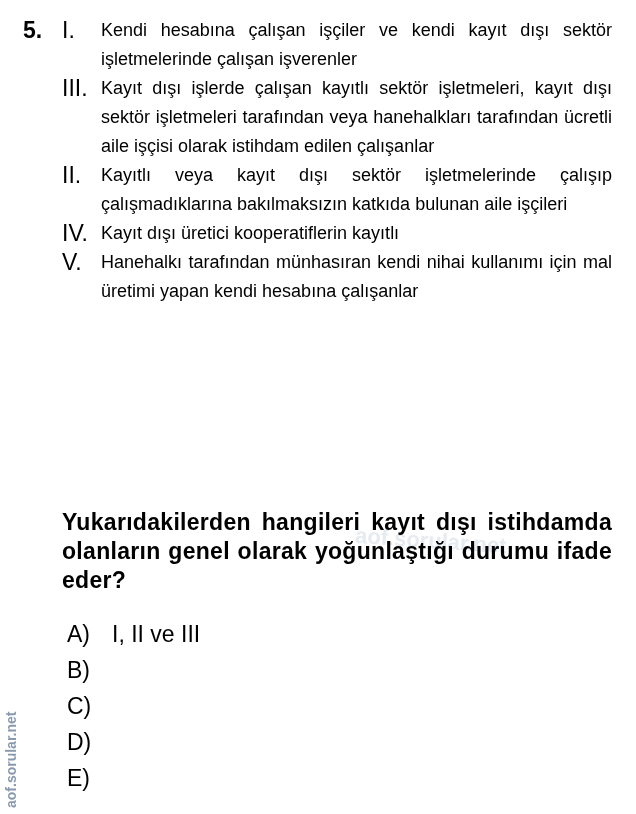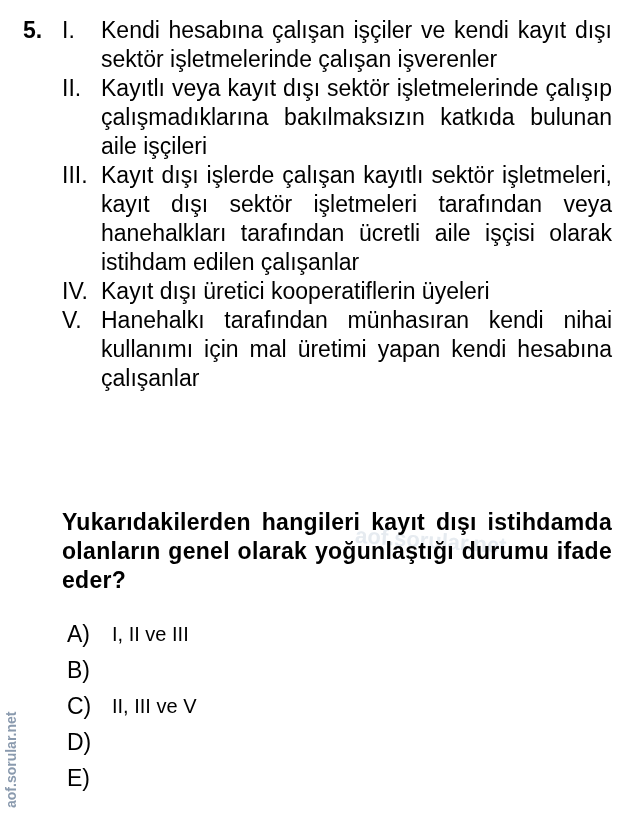--- a/index.html
+++ b/index.html
@@ -8,32 +8,32 @@
     font-family: "Liberation Sans", sans-serif; color: #000;
   }
   .qnum {
     position: absolute; left: 23px; top: 16px;
     font-size: 23px; font-weight: bold; line-height: 29px;
   }
   .items { position: absolute; left: 62px; top: 16px; width: 550px; }
   .item { display: flex; }
   .roman { width: 39px; flex: none; font-size: 23px; line-height: 29px; }
   .item-text {
-    width: 511px; font-size: 23px; line-height: 29px;
+    width: 511px; font-size: 18px; line-height: 29px;
     text-align: justify; text-align-last: left;
   }
   .question {
     position: absolute; left: 62px; top: 508px; width: 550px;
     font-size: 23px; font-weight: bold; line-height: 29px;
     text-align: justify; text-align-last: left; letter-spacing: 0.3px;
   }
   .options { position: absolute; left: 67px; top: 616px; }
   .option { display: flex; height: 36px; align-items: center; cursor: pointer; }
   .opt-letter { width: 45px; font-size: 23px; }
-  .opt-text { font-size: 20px; }
+  .opt-text { font-size: 23px; }
   .wm-side {
     position: absolute; left: 3px; top: 808px;
     transform: rotate(-90deg); transform-origin: left top;
     font-size: 14px; font-weight: bold; color: #8a9aae; white-space: nowrap;
   }
   .wm-center {
     position: absolute; left: 355px; top: 528px;
     transform: rotate(4deg);
     font-size: 22px; font-weight: bold; color: #e6ebf0; white-space: nowrap;
     z-index: 0;
@@ -47,50 +47,49 @@
 <div class="wm-side">aof.sorular.net</div>
 
 <div class="qnum">5.</div>
 
 <div class="items">
   <div class="item">
     <span class="roman">I.</span>
     <span class="item-text">Kendi hesabına çalışan işçiler ve kendi kayıt dışı sektör işletmelerinde çalışan işverenler</span>
   </div>
   <div class="item">
+    <span class="roman">III.</span>
+    <span class="item-text">Kayıt dışı işlerde çalışan kayıtlı sektör işletmeleri, kayıt dışı sektör işletmeleri tarafından veya hanehalkları tarafından ücretli aile işçisi olarak istihdam edilen çalışanlar</span>
+  </div>
+  <div class="item">
     <span class="roman">II.</span>
     <span class="item-text">Kayıtlı veya kayıt dışı sektör işletmelerinde çalışıp çalışmadıklarına bakılmaksızın katkıda bulunan aile işçileri</span>
   </div>
   <div class="item">
-    <span class="roman">III.</span>
-    <span class="item-text">Kayıt dışı işlerde çalışan kayıtlı sektör işletmeleri, kayıt dışı sektör işletmeleri tarafından veya hanehalkları tarafından ücretli aile işçisi olarak istihdam edilen çalışanlar</span>
-  </div>
-  <div class="item">
     <span class="roman">IV.</span>
-    <span class="item-text">Kayıt dışı üretici kooperatiflerin üyeleri</span>
+    <span class="item-text">Kayıt dışı üretici kooperatiflerin kayıtlı</span>
   </div>
   <div class="item">
     <span class="roman">V.</span>
     <span class="item-text">Hanehalkı tarafından münhasıran kendi nihai kullanımı için mal üretimi yapan kendi hesabına çalışanlar</span>
   </div>
 </div>
 
 <div class="question">Yukarıdakilerden hangileri kayıt dışı istihdamda olanların genel olarak yoğunlaştığı durumu ifade eder?</div>
 
 <div class="options">
   <div class="option">
     <span class="opt-letter">A)</span>
     <span class="opt-text">I, II ve III</span>
   </div>
   <div class="option">
     <span class="opt-letter">B)</span>
   </div>
   <div class="option">
     <span class="opt-letter">C)</span>
-    <span class="opt-text">II, III ve V</span>
   </div>
   <div class="option">
     <span class="opt-letter">D)</span>
   </div>
   <div class="option">
     <span class="opt-letter">E)</span>
   </div>
 </div>
 
 </body></html>

